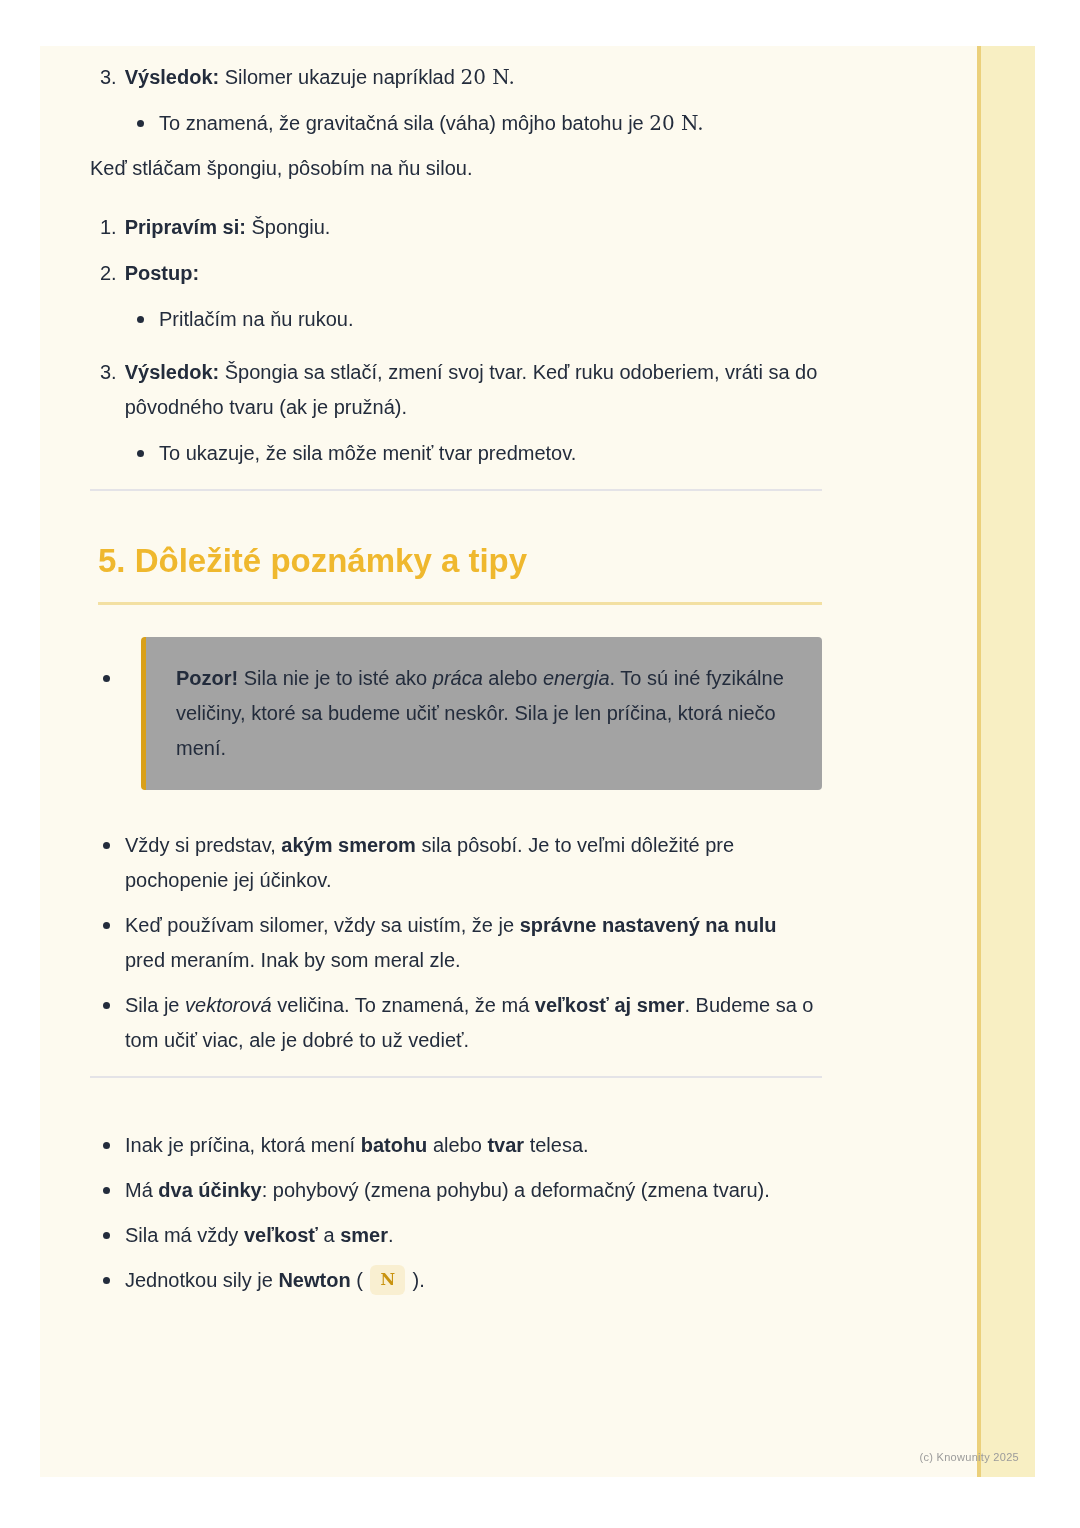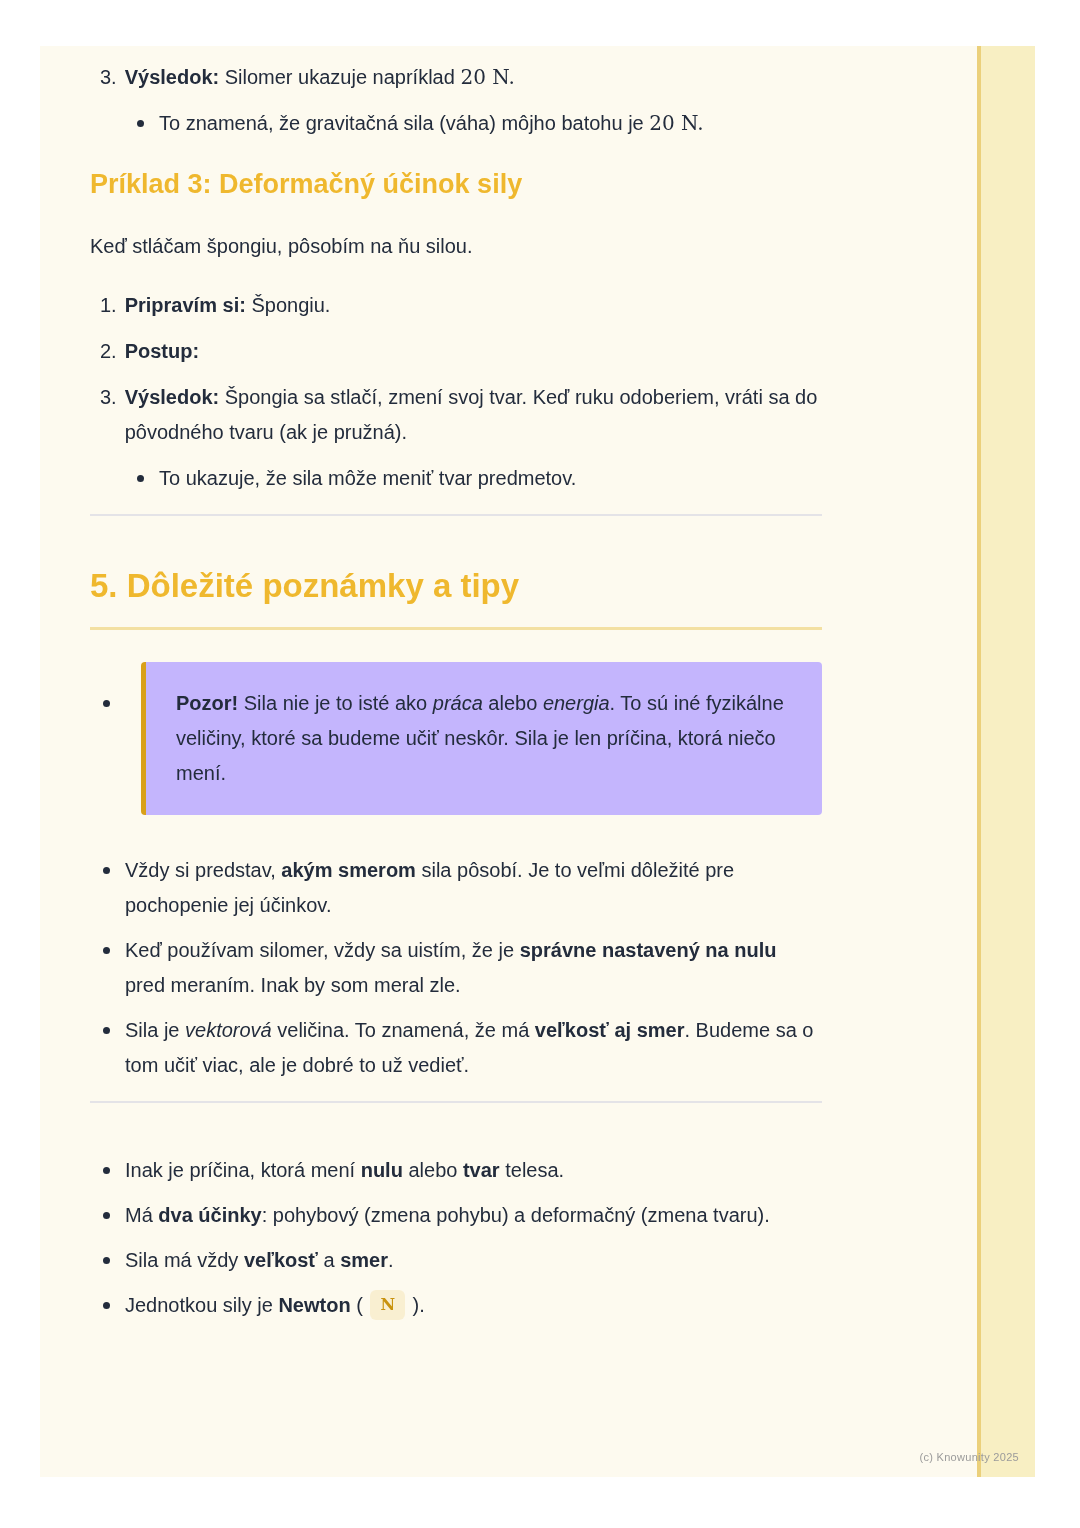--- a/index.html
+++ b/index.html
@@ -24,26 +24,26 @@
   .oltext{flex:1}
   .sub{display:flex;padding-left:47px;margin:0 0 10px 0}
   .bullet{display:flex;padding-left:13px;margin:0 0 10px 0}
   .dot{flex:none;width:7px;height:7px;border-radius:50%;background:#232c3c;margin:14px 15px 0 0}
   .btext{flex:1}
   .h3{font-size:27px;line-height:34px;font-weight:700;color:#efb82e;margin:26px 0 28px 0}
   .para{margin:0 0 24px 0}
   .divider{height:2px;background:#e4e3e7;margin:18px 0 50px 0}
   .h2{
     font-size:33px;line-height:40px;font-weight:700;color:#efb82e;
-    padding-bottom:21px;border-bottom:3px solid #f3e0a2;margin:0 0 32px 0;
+    padding-bottom:21px;border-bottom:3px solid #f3e0a2;margin:0 0 32px 8px;
   }
   .callout-row{display:flex;padding-left:13px;margin:0 0 38px 0}
   .callout-row .dot{margin-top:38px}
   .callout-box{
-    flex:1;margin-left:16px;background:#c4b5fd;border-left:5px solid #d9a019;
+    flex:1;margin-left:16px;background:#a3a3a3;border-left:5px solid #d9a019;
     border-radius:4px;padding:24px 30px;
   }
   .seg-bold{font-weight:700}
   .seg-italic{font-style:italic}
   .seg-serif{font-family:"DejaVu Serif",serif}
   .seg-badge{
     display:inline-block;background:#f9efd1;border-radius:6px;padding:0 10px;
     margin:0 2px;font-family:"DejaVu Serif",serif;font-weight:700;color:#c9930f;
     font-size:16px;line-height:30px;vertical-align:2px;
   }
@@ -62,32 +62,35 @@
 
     <div class="olitem">
       <span class="olnum">3.</span>
       <span class="oltext"><span class="seg-bold">Výsledok:</span><span class="seg-normal"> Silomer ukazuje napríklad </span><span class="seg-serif">20 N.</span></span>
     </div>
     <div class="sub">
       <span class="dot"></span>
       <span class="btext"><span class="seg-normal">To znamená, že gravitačná sila (váha) môjho batohu je </span><span class="seg-serif">20 N.</span></span>
     </div>
 
-    <div class="h3">Príklad 3: Deformačný účinok sily</div>
 
     <div class="para">Keď stláčam špongiu, pôsobím na ňu silou.</div>
 
     <div class="olitem">
       <span class="olnum">1.</span>
       <span class="oltext"><span class="seg-bold">Pripravím si:</span><span class="seg-normal"> Špongiu.</span></span>
     </div>
 
     <div class="olitem">
       <span class="olnum">2.</span>
       <span class="oltext"><span class="seg-bold">Postup:</span></span>
+    </div>
+    <div class="sub" style="margin-bottom:18px">
+      <span class="dot"></span>
+      <span class="btext"><span class="seg-normal">Pritlačím na ňu rukou.</span></span>
     </div>
 
     <div class="olitem">
       <span class="olnum">3.</span>
       <span class="oltext"><span class="seg-bold">Výsledok:</span><span class="seg-normal"> Špongia sa stlačí, zmení svoj tvar. Keď ruku odoberiem, vráti sa do pôvodného tvaru (ak je pružná).</span></span>
     </div>
     <div class="sub">
       <span class="dot"></span>
       <span class="btext"><span class="seg-normal">To ukazuje, že sila môže meniť tvar predmetov.</span></span>
     </div>
@@ -112,21 +115,21 @@
     <div class="bullet">
       <span class="dot"></span>
       <span class="btext"><span class="seg-normal">Sila je </span><span class="seg-italic">vektorová</span><span class="seg-normal"> veličina. To znamená, že má </span><span class="seg-bold">veľkosť aj smer</span><span class="seg-normal">. Budeme sa o tom učiť viac, ale je dobré to už vedieť.</span></span>
     </div>
 
     <div class="divider"></div>
 
 
     <div class="bullet">
       <span class="dot"></span>
-      <span class="btext"><span class="seg-normal">Inak je príčina, ktorá mení </span><span class="seg-bold">nulu</span><span class="seg-normal"> alebo </span><span class="seg-bold">tvar</span><span class="seg-normal"> telesa.</span></span>
+      <span class="btext"><span class="seg-normal">Inak je príčina, ktorá mení </span><span class="seg-bold">batohu</span><span class="seg-normal"> alebo </span><span class="seg-bold">tvar</span><span class="seg-normal"> telesa.</span></span>
     </div>
     <div class="bullet">
       <span class="dot"></span>
       <span class="btext"><span class="seg-normal">Má </span><span class="seg-bold">dva účinky</span><span class="seg-normal">: pohybový (zmena pohybu) a deformačný (zmena tvaru).</span></span>
     </div>
     <div class="bullet">
       <span class="dot"></span>
       <span class="btext"><span class="seg-normal">Sila má vždy </span><span class="seg-bold">veľkosť</span><span class="seg-normal"> a </span><span class="seg-bold">smer</span><span class="seg-normal">.</span></span>
     </div>
     <div class="bullet">

